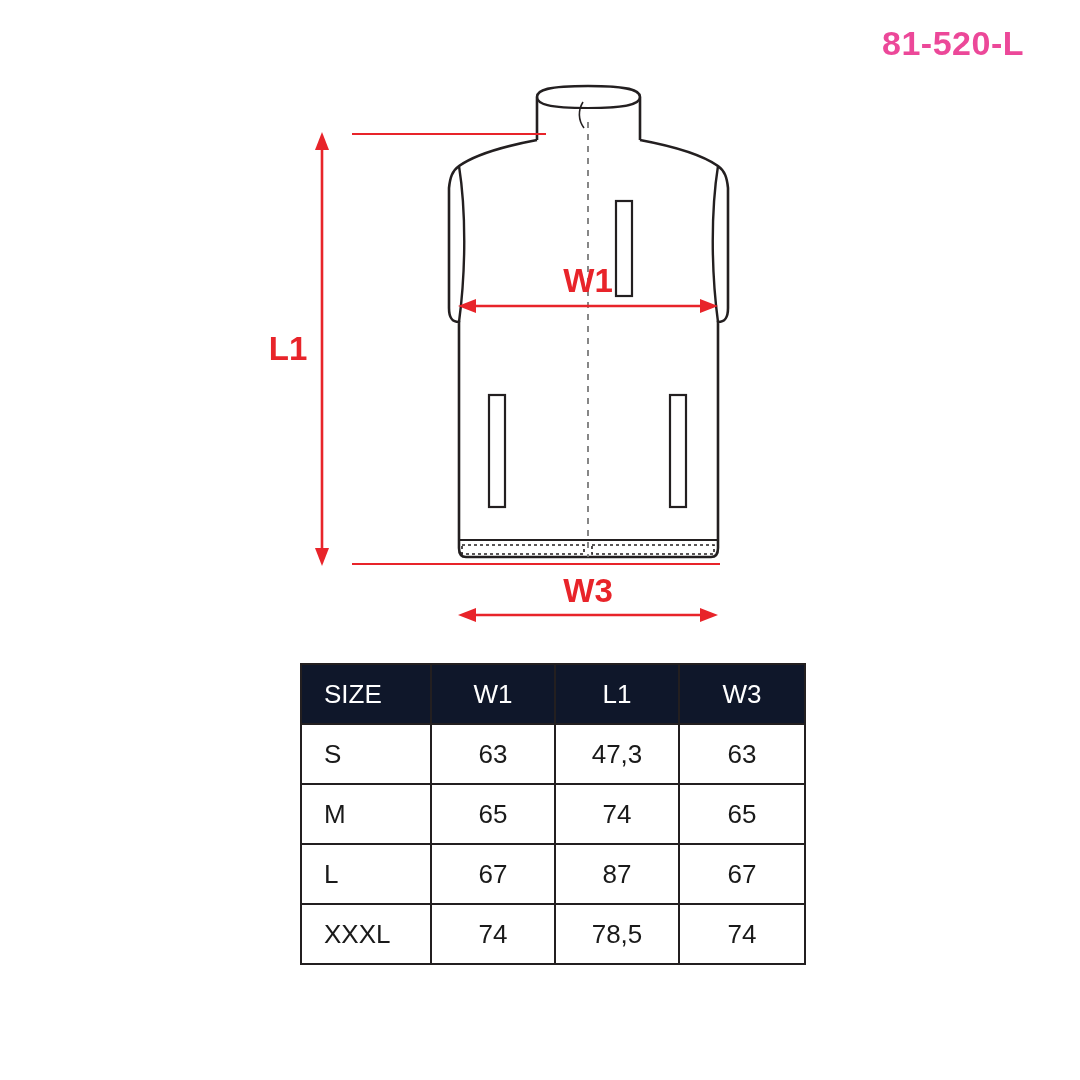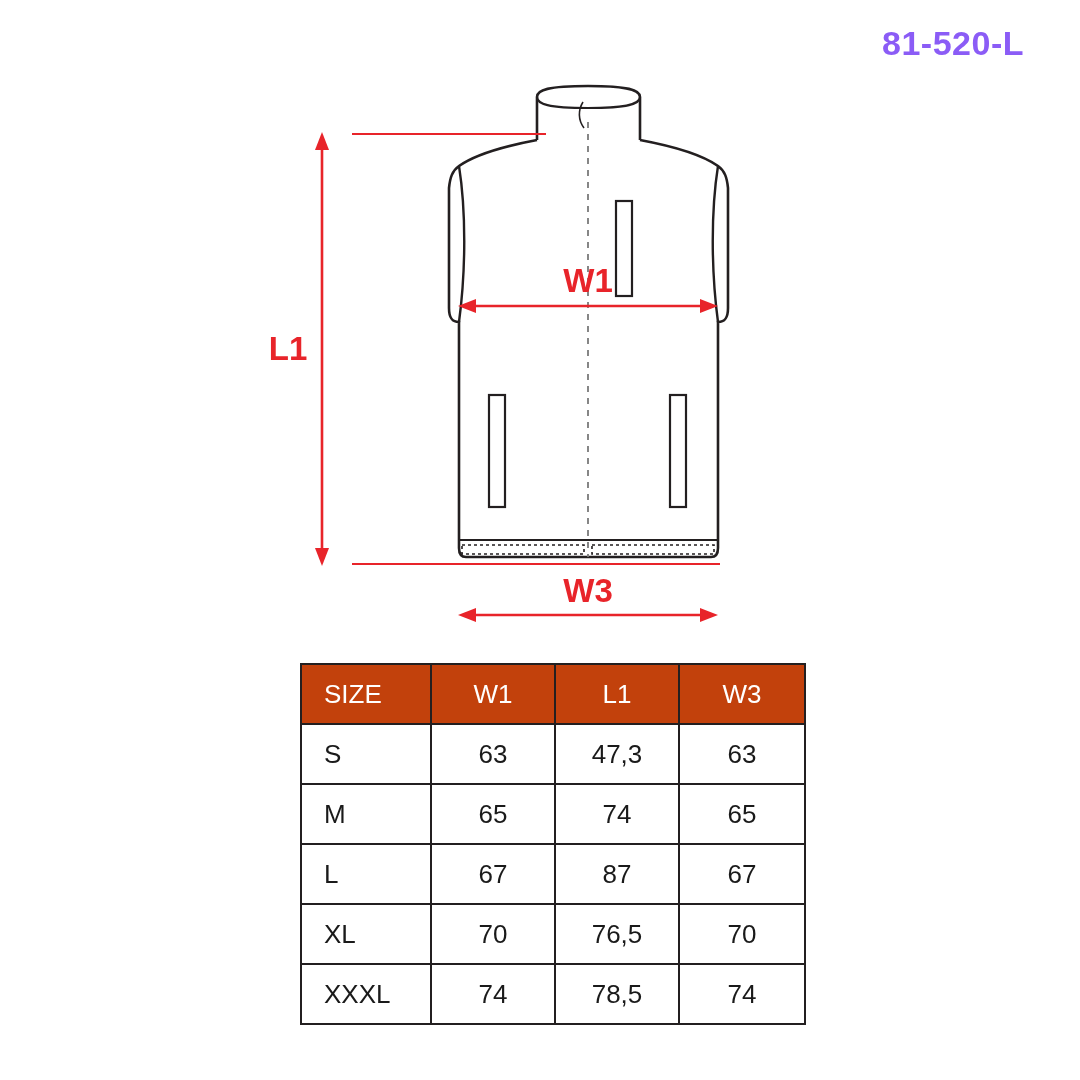--- a/index.html
+++ b/index.html
@@ -15,21 +15,21 @@
     position: relative;
     overflow: hidden;
   }
   #product-code {
     position: absolute;
     top: 24px;
     right: 56px;
     font-size: 34px;
     font-weight: bold;
     letter-spacing: 0.5px;
-    color: #8b5cf6;
+    color: #ec4899;
   }
   #diagram {
     position: absolute;
     left: 0;
     top: 70px;
     width: 1080px;
     height: 580px;
   }
   #size-table-wrap {
     position: absolute;
@@ -45,21 +45,21 @@
   table.size-table th,
   table.size-table td {
     border: 2px solid #231f20;
     height: 58px;
     font-size: 26px;
     text-align: center;
     font-weight: normal;
     padding: 0;
   }
   table.size-table thead th {
-    background: #c2410c;
+    background: #0f172a;
     color: #ffffff;
     font-size: 26px;
     font-weight: normal;
     border-color: #231f20;
   }
   table.size-table thead th.first-col,
   table.size-table td.first-col {
     text-align: left;
     padding-left: 22px;
   }
@@ -167,26 +167,20 @@
         <td>74</td>
         <td>65</td>
       </tr>
       <tr>
         <td class="first-col">L</td>
         <td>67</td>
         <td>87</td>
         <td>67</td>
       </tr>
       <tr>
-        <td class="first-col">XL</td>
-        <td>70</td>
-        <td>76,5</td>
-        <td>70</td>
-      </tr>
-      <tr>
         <td class="first-col">XXXL</td>
         <td>74</td>
         <td>78,5</td>
         <td>74</td>
       </tr>
     </tbody>
   </table>
 </div>
 
 </body></html>

